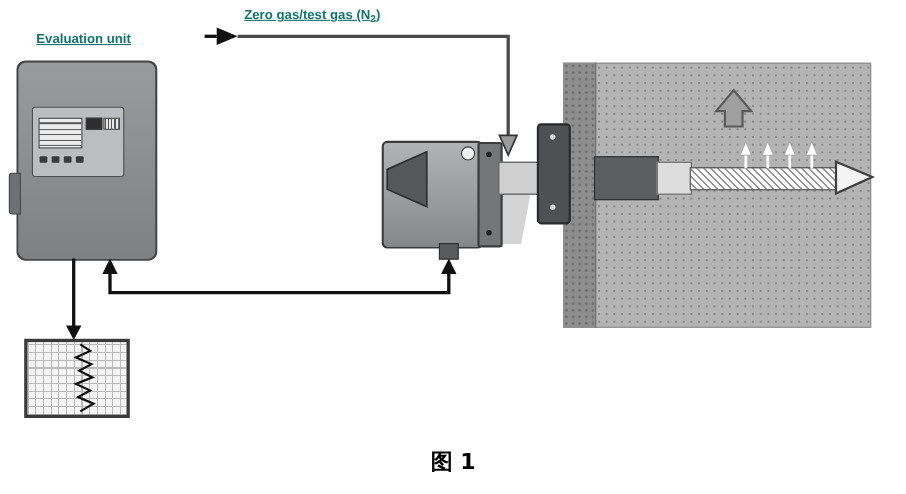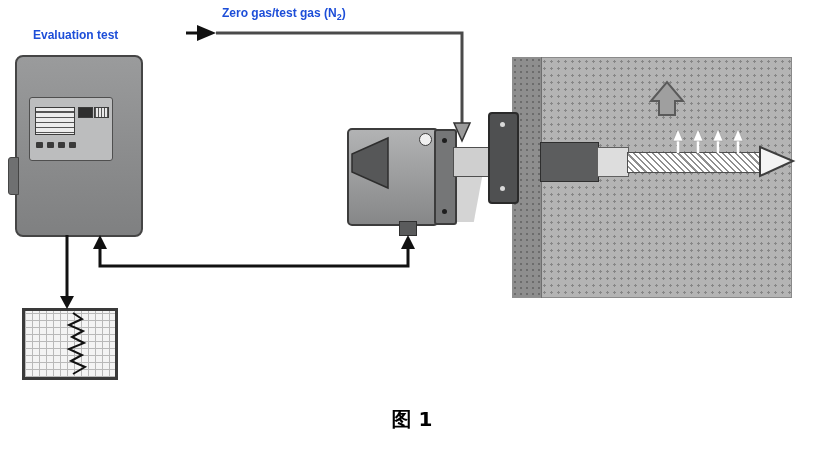--- a/index.html
+++ b/index.html
@@ -1,20 +1,20 @@
 <!DOCTYPE html>
 <html><head>
 <meta charset="utf-8">
 <style>
   html,body { margin:0; padding:0; background:#ffffff; }
   .canvas {
     position:relative; width:824px; height:449px; background:#ffffff;
     font-family:"Liberation Sans", sans-serif; overflow:hidden;
   }
-  .label { position:absolute; color:#1d4ed8; font-weight:bold; font-size:12px; }
+  .label { position:absolute; color:#0f766e; font-weight:bold; font-size:12px;text-decoration:underline; }
   .caption {
     position:absolute; left:0; right:0; top:406px; text-align:center;
     font-size:20px; font-weight:bold; color:#000;
     font-family:"DejaVu Sans", sans-serif;
   }
 
   
   .eval-unit {
     position:absolute; left:15px; top:55px; width:124px; height:178px;
     background:linear-gradient(180deg,#9a9b9c,#7f8081);
@@ -122,21 +122,21 @@
 
 <div class="canvas">
 
   <div class="wall"></div>
   <div class="wall-edge"></div>
 
   <div class="probe-dark"></div>
   <div class="probe-light"></div>
   <div class="probe-tube"></div>
 
-  <div class="label" style="left:33px; top:28px;">Evaluation test</div>
+  <div class="label" style="left:33px; top:28px;">Evaluation unit</div>
   <div class="eval-unit">
     <div class="eval-tab"></div>
     <div class="eval-panel">
       <div class="eval-screen"></div>
       <div class="chip c1"></div>
       <div class="chip c2"></div>
       <div class="btn-dot b1"></div>
       <div class="btn-dot b2"></div>
       <div class="btn-dot b3"></div>
       <div class="btn-dot b4"></div>

